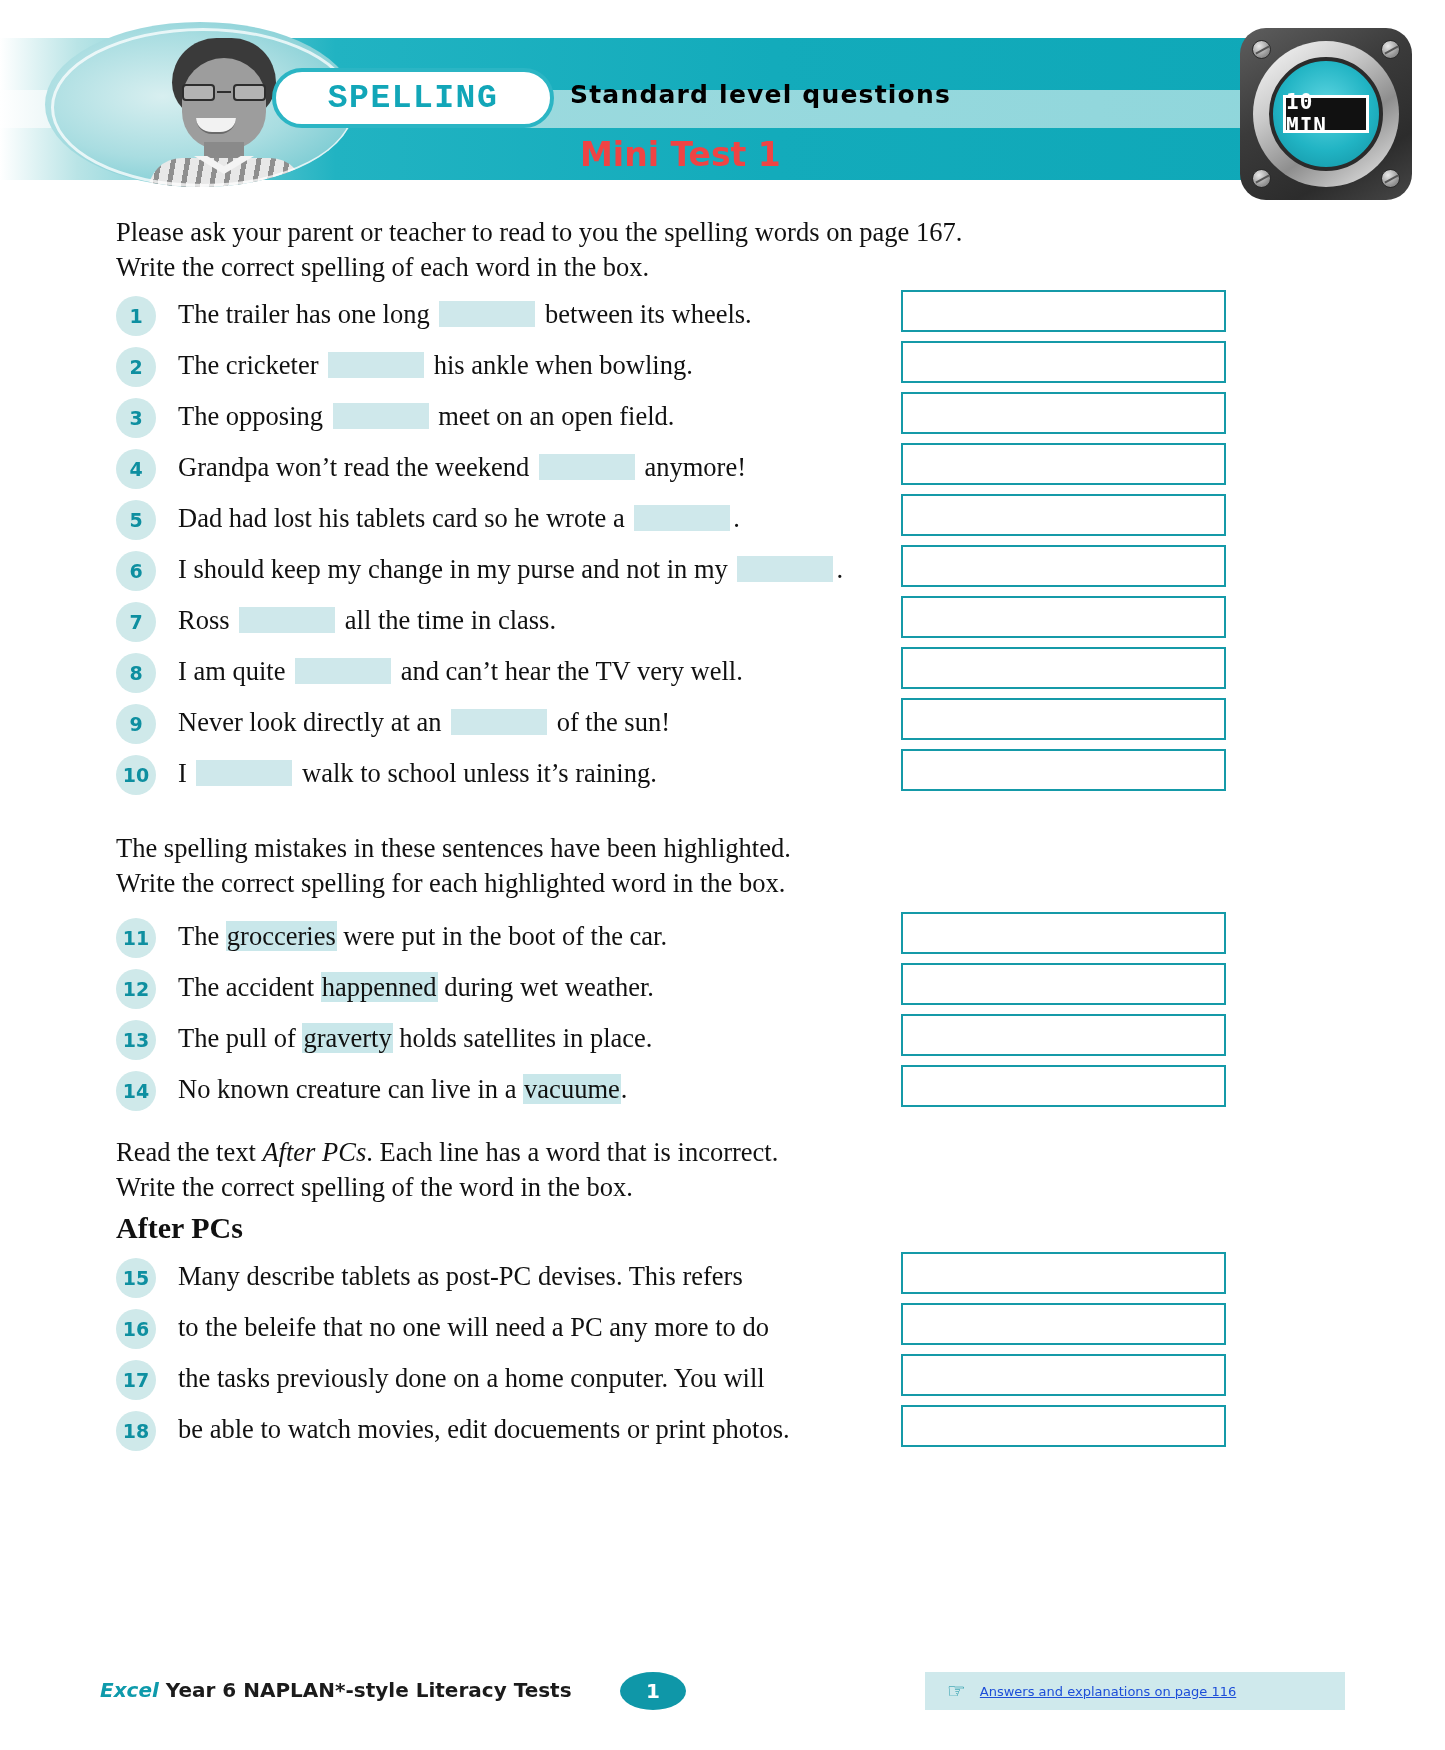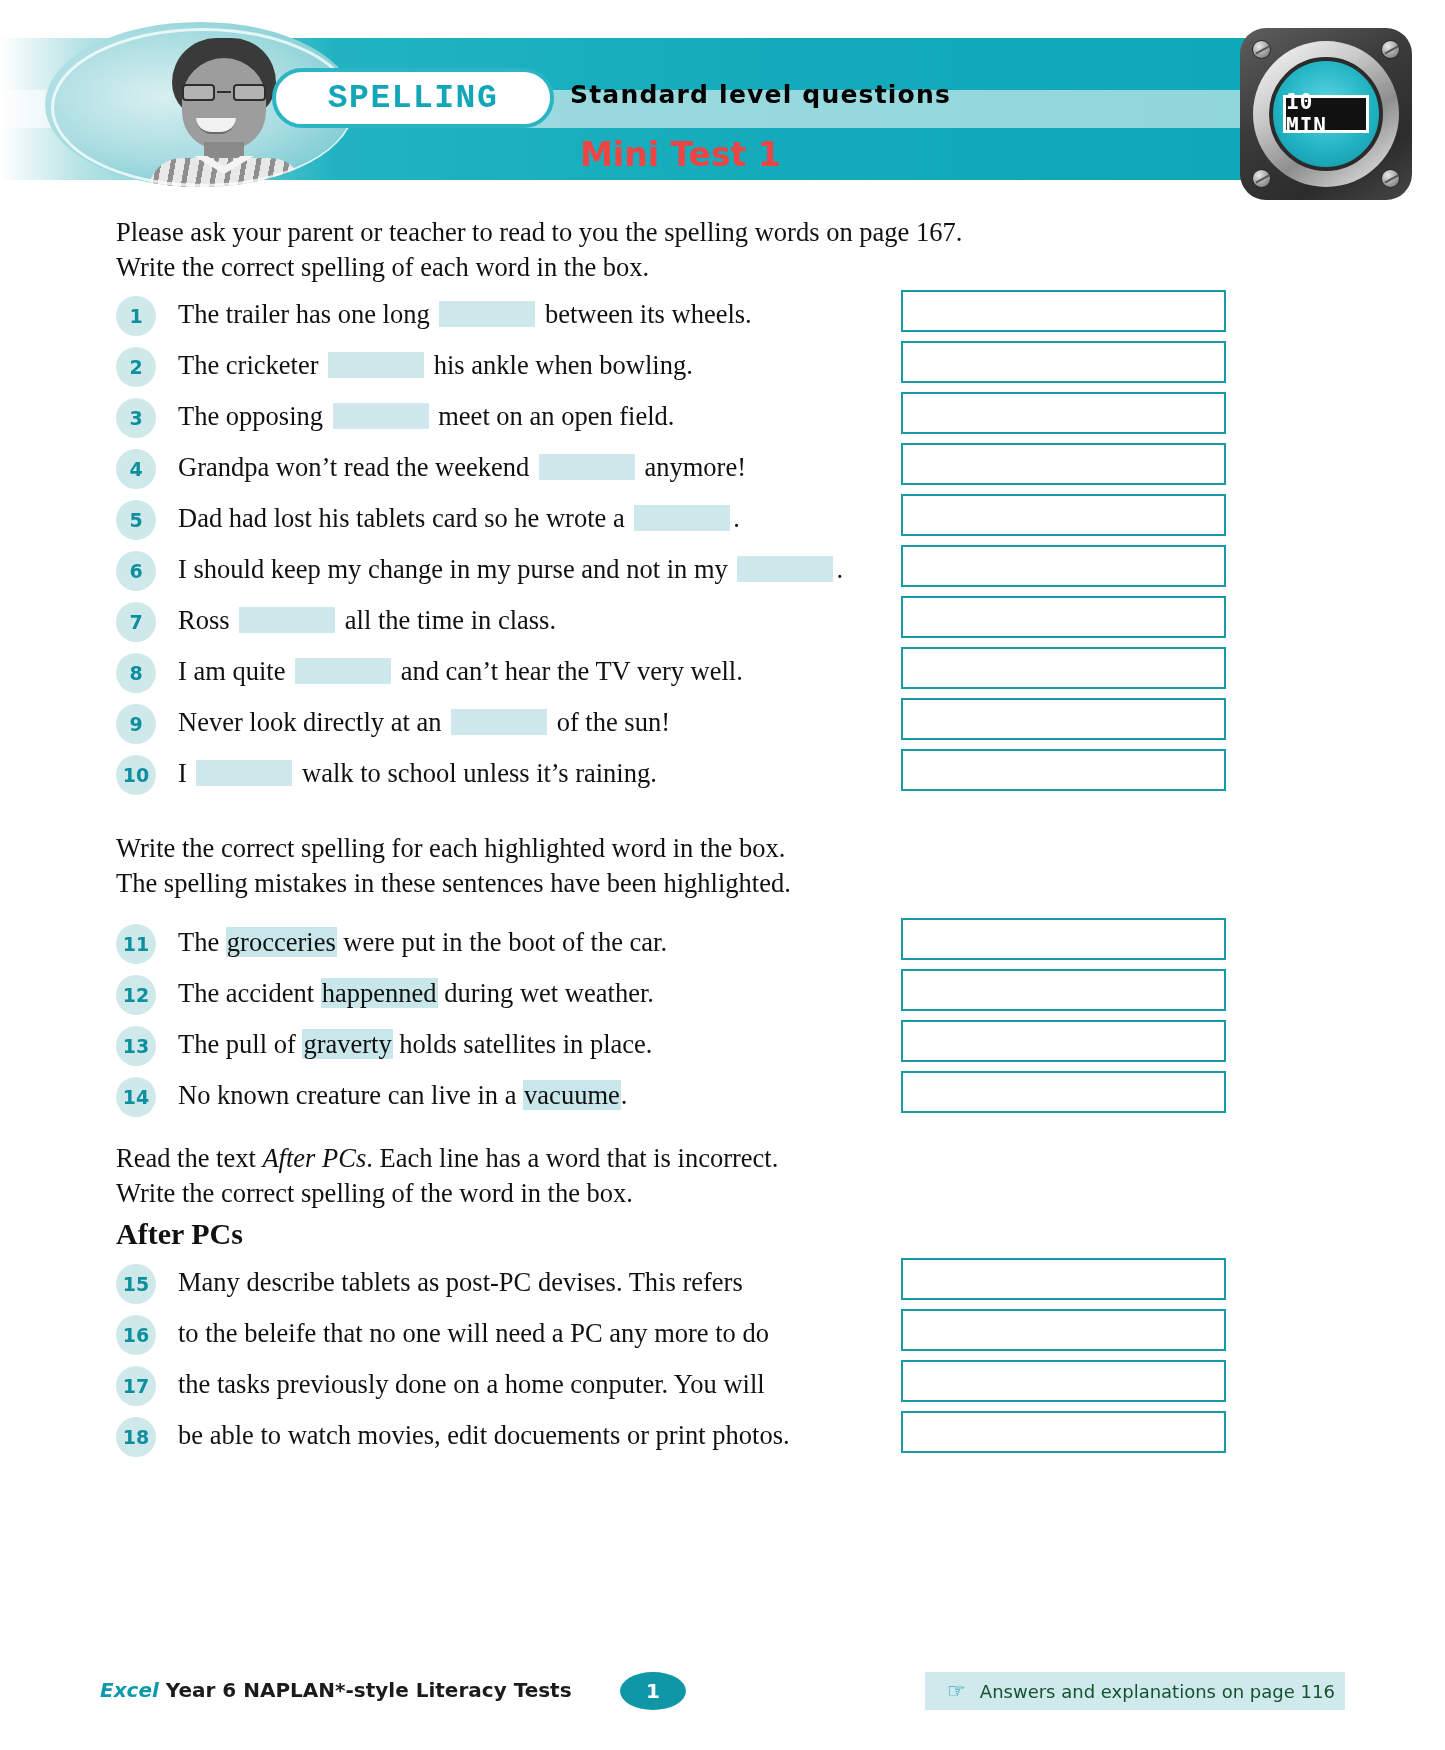--- a/index.html
+++ b/index.html
@@ -342,22 +342,23 @@
     padding-left: 22px;
     gap: 14px;
   }
   .footer-note .hand {
     color: #0e8fa0;
     font-size: 21px;
     line-height: 1;
   }
   .footer-note .note-text {
     font-family: "DejaVu Sans", sans-serif;
-    font-size: 18px;
-    color: #14532d;
+    font-size: 13px;
+    color: #1d4ed8;
+    text-decoration: underline;
   }
 </style>
 </head>
 <body>
 
 <div class="header">
 
   <div class="banner-wrap">
     <div class="band band-top"></div>
     <div class="band band-mid"></div>
@@ -457,25 +458,25 @@
         <div class="ans-box" style="top: -3px; left: 785px;"></div>
       </div>
       <div class="q-row">
         <div class="q-num">10</div>
         <div class="q-text"><span>I </span><span class="blank"></span><span> walk to school unless it’s raining.</span></div>
         <div class="ans-box" style="top: -3px; left: 785px;"></div>
       </div>
     </div>
 
   <div class="instruction" style="margin-top:28px">
+    <div>The spelling mistakes in these sentences have been highlighted.</div>
     <div>Write the correct spelling for each highlighted word in the box.</div>
-    <div>The spelling mistakes in these sentences have been highlighted.</div>
-  </div>
-
-  <div class="q-section" id="part2" style="margin-top:20px">
+  </div>
+
+  <div class="q-section" id="part2" style="margin-top:14px">
       <div class="q-row">
         <div class="q-num">11</div>
         <div class="q-text"><span>The </span><span class="hl">grocceries</span><span> were put in the boot of the car.</span></div>
         <div class="ans-box" style="top: -3px; left: 785px;"></div>
       </div>
       <div class="q-row">
         <div class="q-num">12</div>
         <div class="q-text"><span>The accident </span><span class="hl">happenned</span><span> during wet weather.</span></div>
         <div class="ans-box" style="top: -3px; left: 785px;"></div>
       </div>

